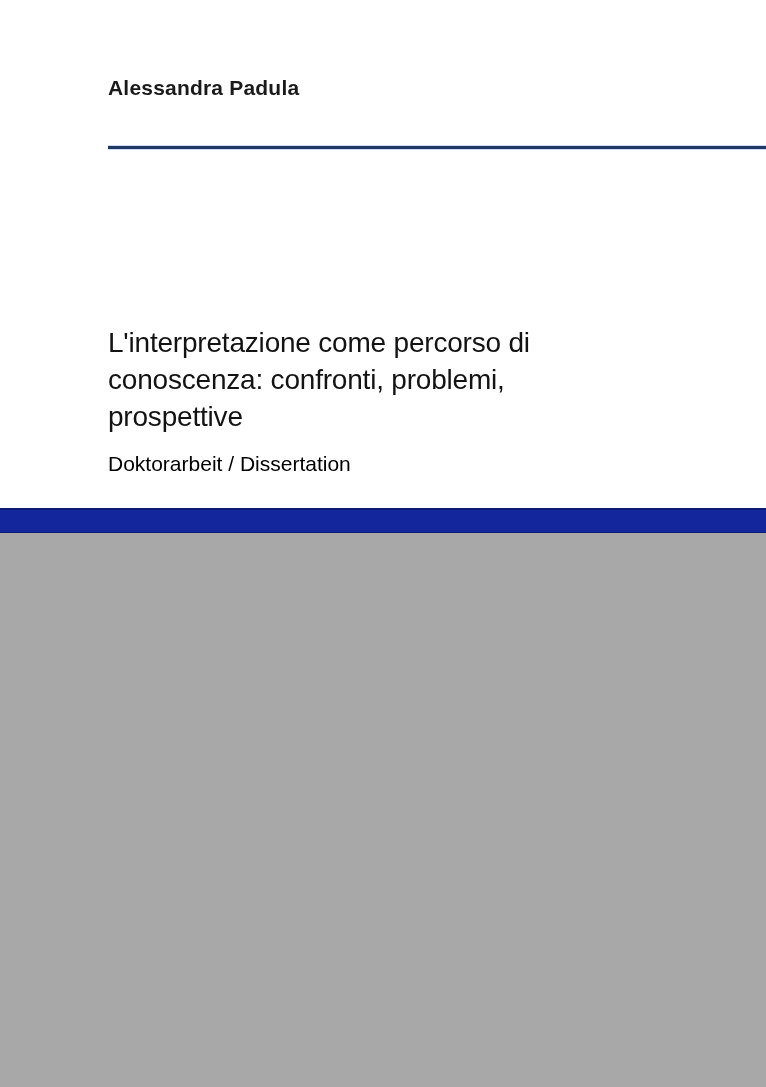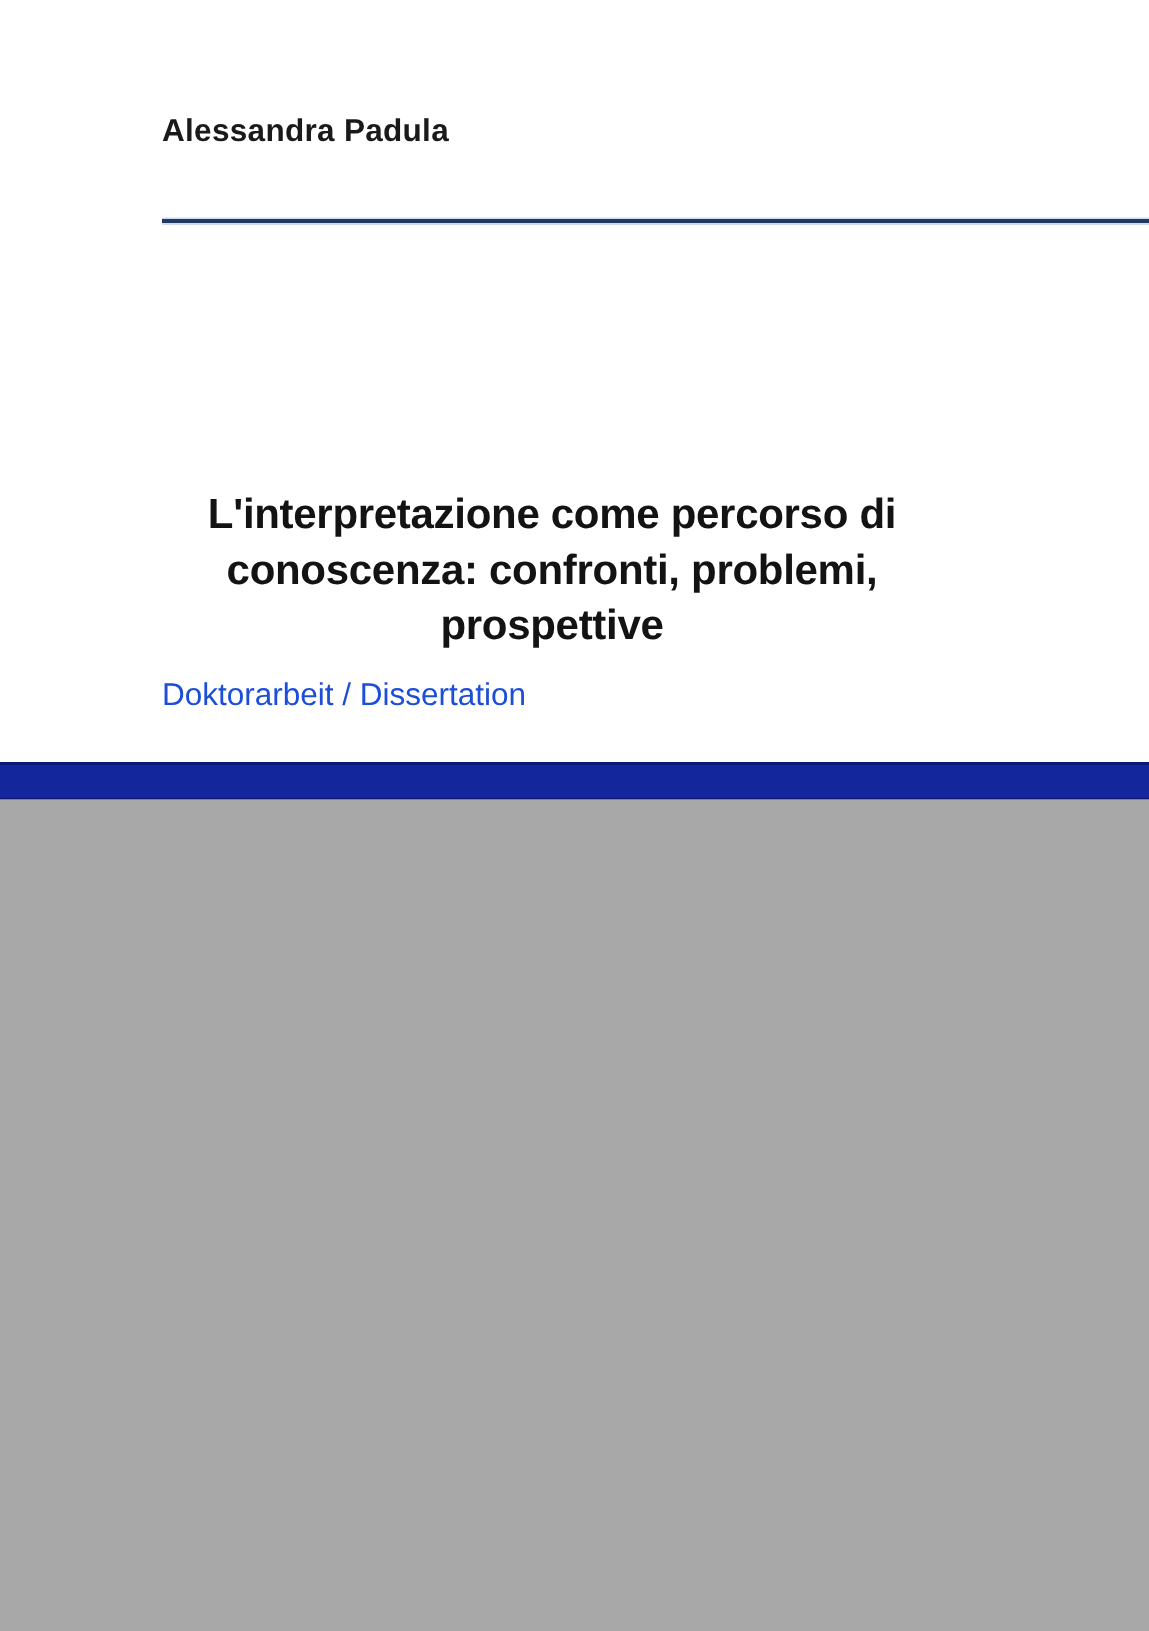--- a/index.html
+++ b/index.html
@@ -37,33 +37,32 @@
       #cddcee 72%, #cddcee 100%);
   }
 
   .title {
     position: absolute;
     left: 108px;
     top: 324px;
     width: 520px;
     font-size: 28px;
     line-height: 37px;
-    font-weight: bold;
+    font-weight: normal;
     color: #131313;
     letter-spacing: -0.2px;
-    text-align: center;
   }
 
   .subtitle {
     position: absolute;
     left: 108px;
     top: 452px;
     font-size: 21px;
     font-weight: normal;
-    color: #1d4ed8;
+    color: #000000;
   }
 
   .band {
     position: absolute;
     left: 0;
     right: 0;
     top: 508px;
     height: 25px;
     background: #14269b;
     border-top: 2px solid #0c1a74;

